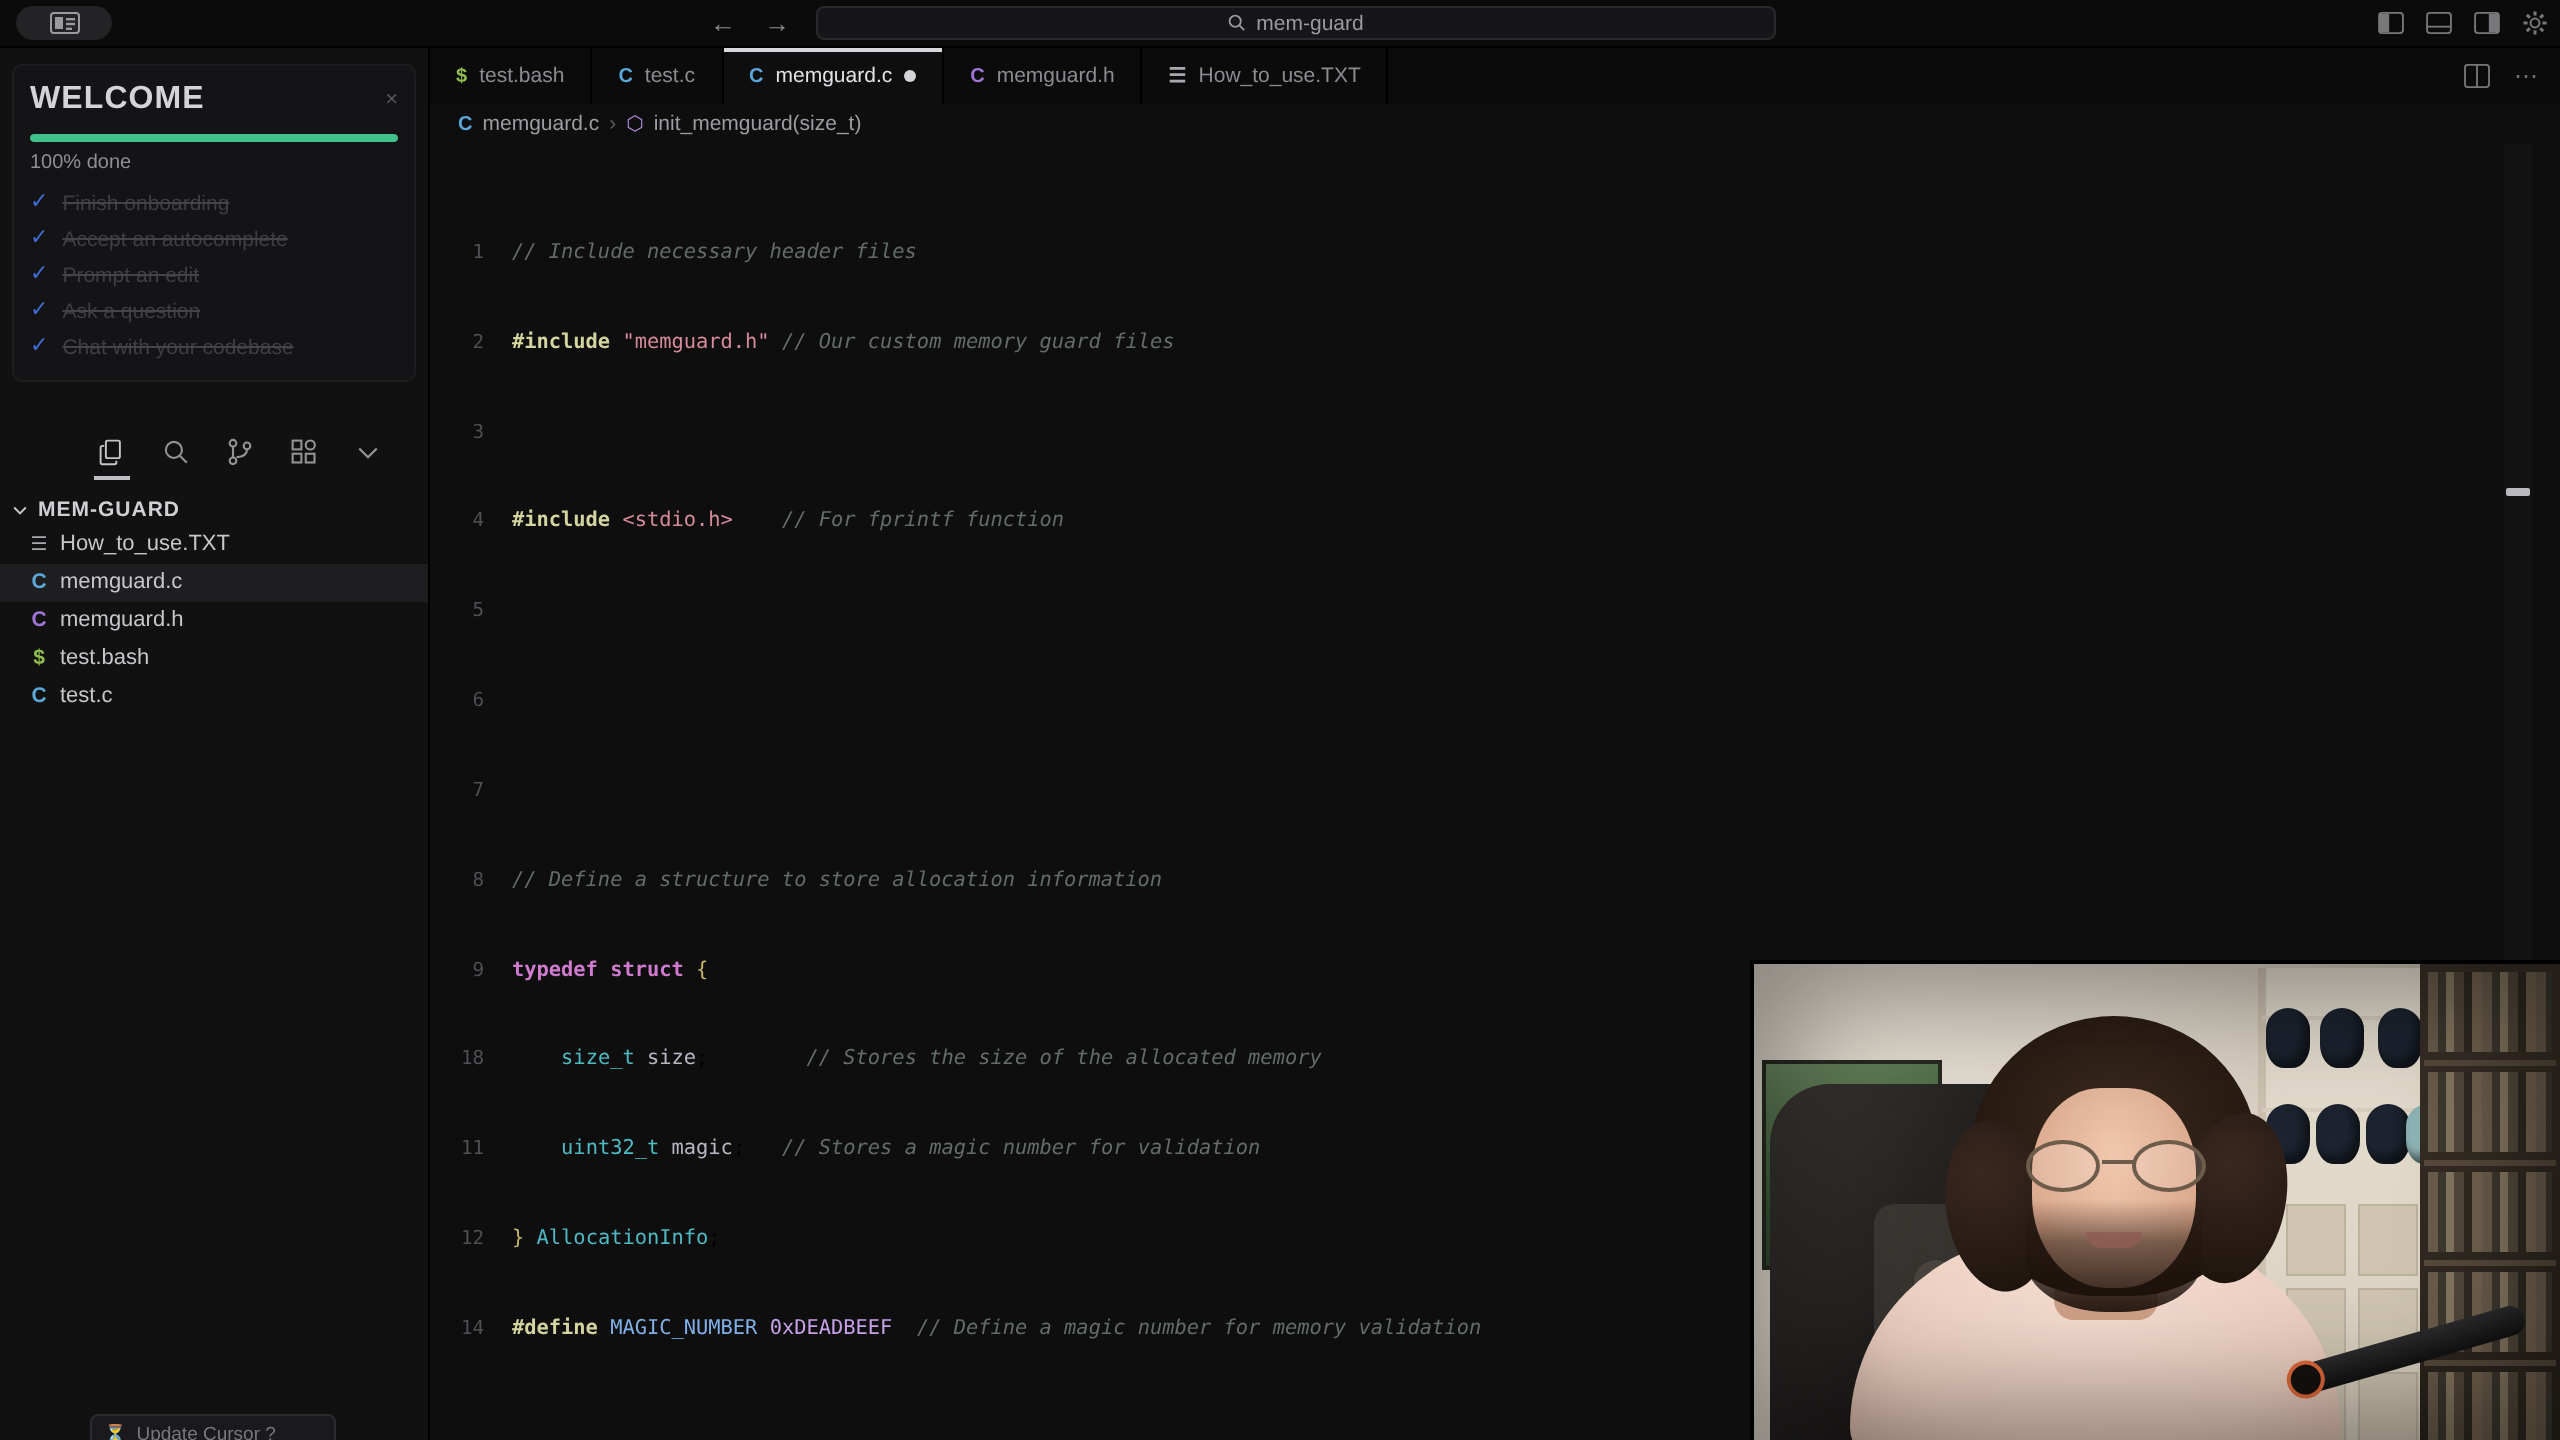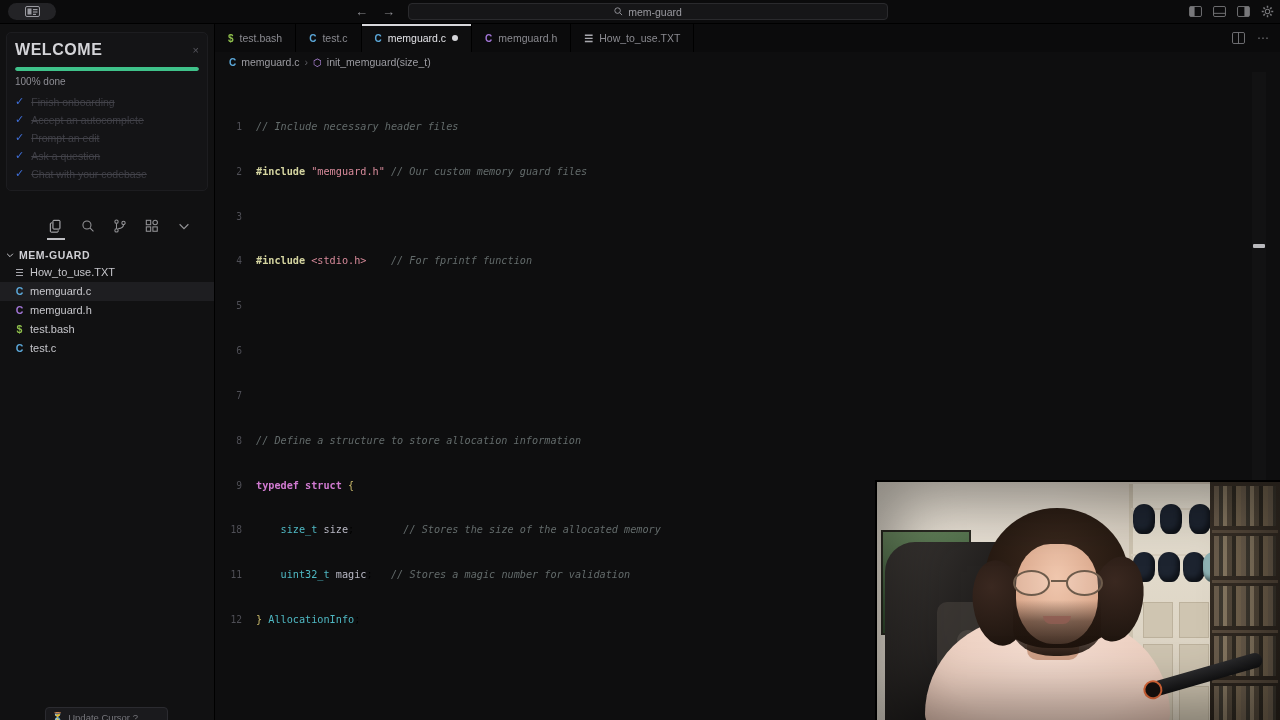--- a/index.html
+++ b/index.html
@@ -532,20 +532,21 @@
           <div class="line"><span class="ln">3</span></div>
           <div class="line"><span class="ln">4</span><span class="src"><span class="pre">#include</span> <span class="str">&lt;stdio.h&gt;</span>    <span class="cmt">// For fprintf function</span></span></div>
           <div class="line"><span class="ln">5</span></div>
           <div class="line"><span class="ln">6</span></div>
           <div class="line"><span class="ln">7</span><span class="src"></span></div>
           <div class="line"><span class="ln">8</span><span class="src"><span class="cmt">// Define a structure to store allocation information</span></span></div>
           <div class="line"><span class="ln">9</span><span class="src"><span class="kw">typedef</span> <span class="kw">struct</span> <span class="pn">{</span></span></div>
           <div class="line"><span class="ln">18</span><span class="src">    <span class="typ">size_t</span> <span class="var">size</span>;        <span class="cmt">// Stores the size of the allocated memory</span></span></div>
           <div class="line"><span class="ln">11</span><span class="src">    <span class="typ">uint32_t</span> <span class="var">magic</span>;   <span class="cmt">// Stores a magic number for validation</span></span></div>
           <div class="line"><span class="ln">12</span><span class="src"><span class="pn">}</span> <span class="typ">AllocationInfo</span>;</span></div>
+          <div class="line"><span class="ln">14</span><span class="src"><span class="pre">#define</span> <span class="cst">MAGIC_NUMBER</span> <span class="num">0xDEADBEEF</span>  <span class="cmt">// Define a magic number for memory validation</span></span></div>
           
           
           
           
           
           
           
           
           
           

